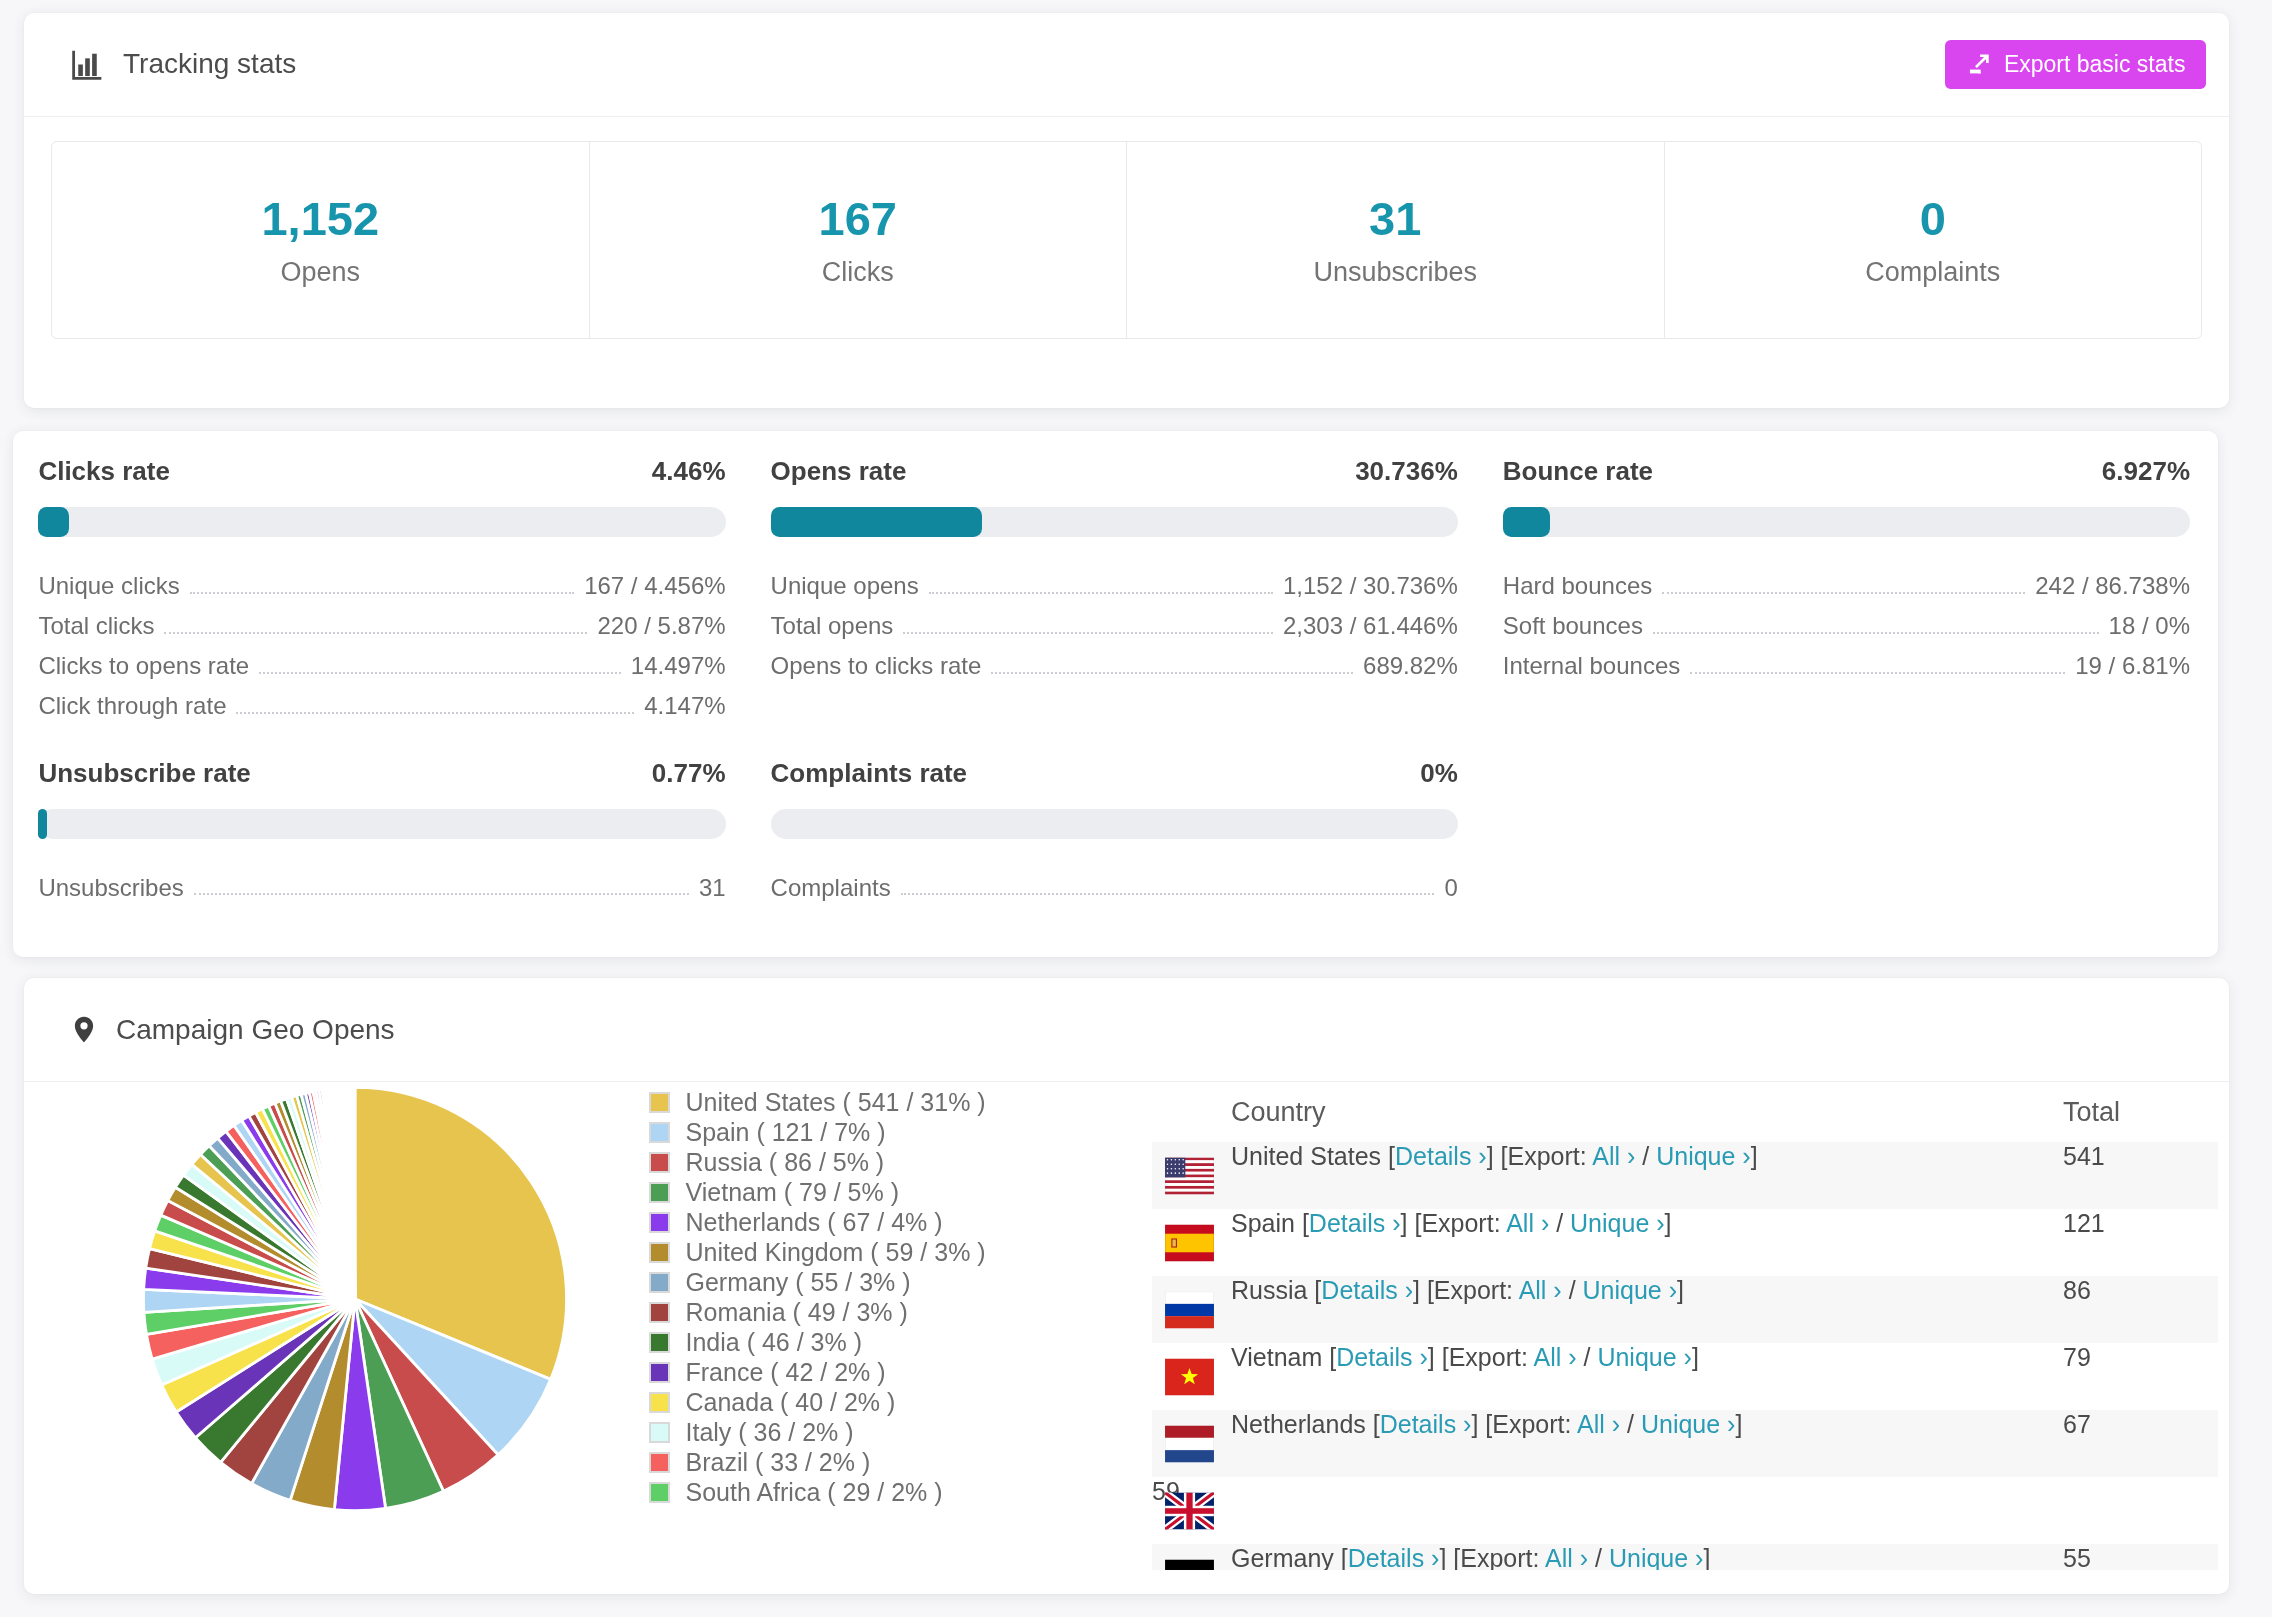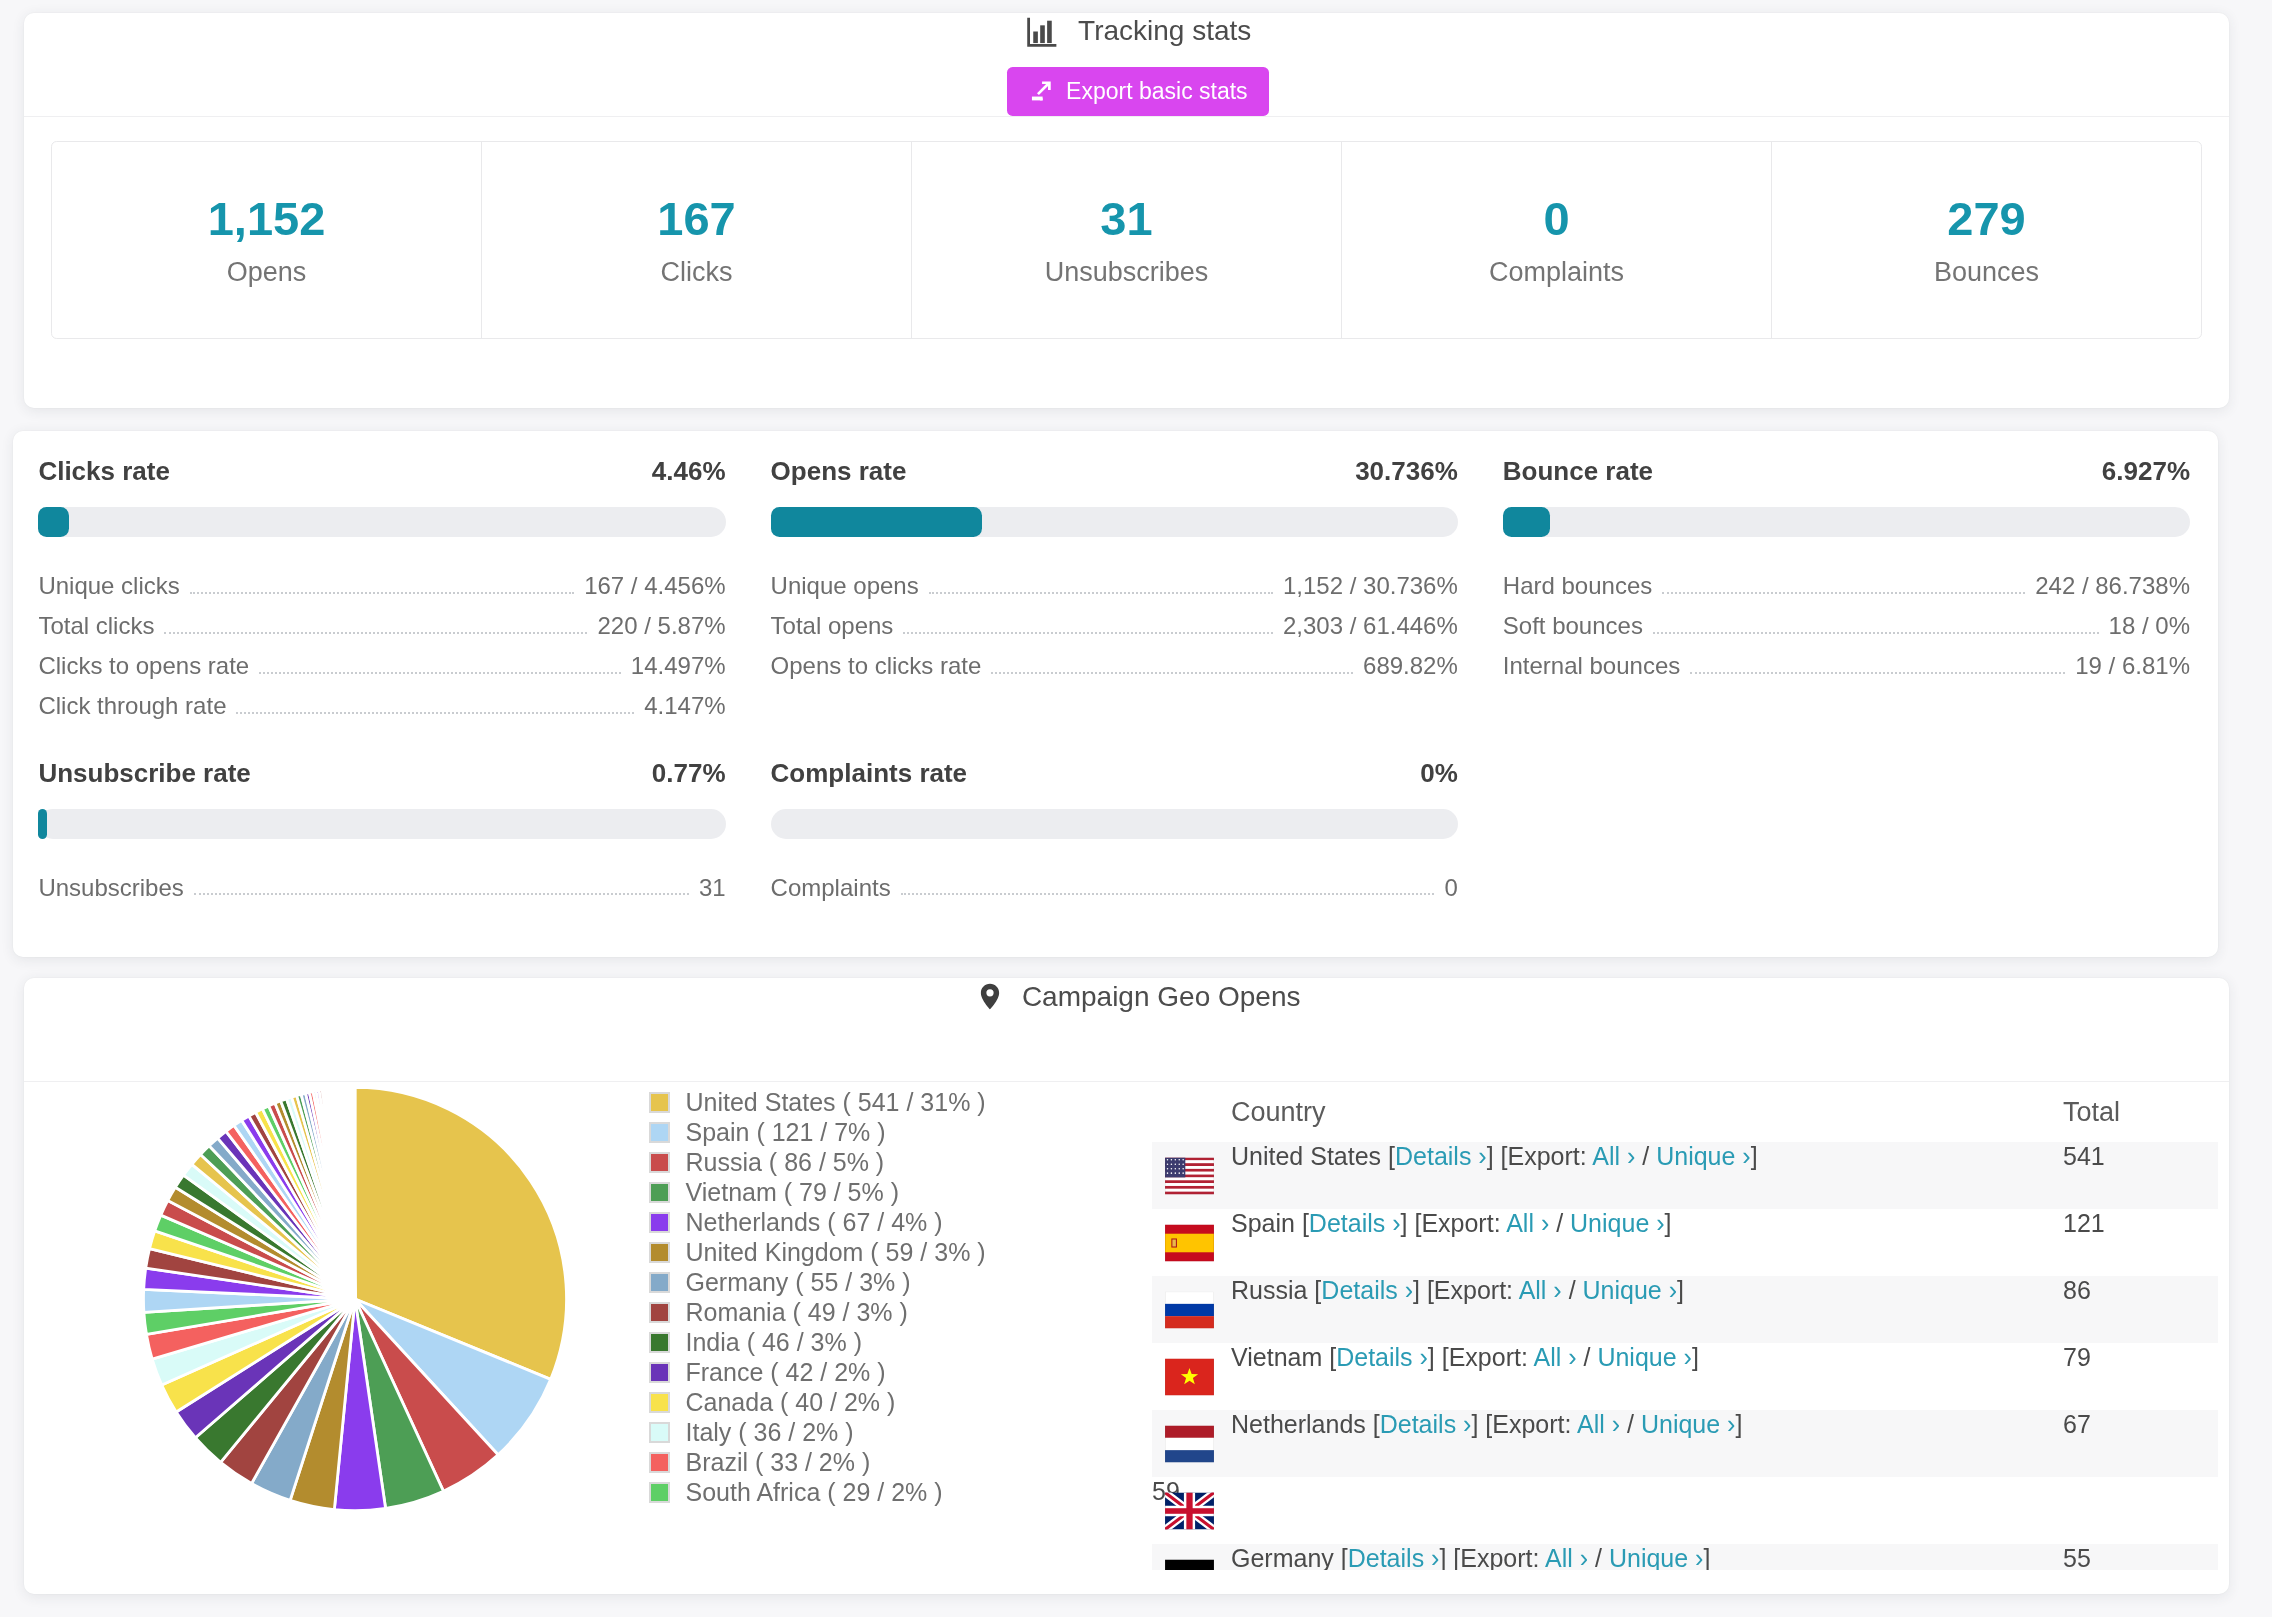--- a/index.html
+++ b/index.html
@@ -5,21 +5,21 @@
   * { margin:0; padding:0; box-sizing:border-box; }
   html,body { width:2273px; height:1618px; background:#f7f7f9; font-family:"Liberation Sans",sans-serif; overflow:hidden; }
   .card { position:absolute; background:#ffffff; border-radius:10px;
           box-shadow:0 2.8px 12.7px rgba(45,55,70,.09), 0 0 0 0.7px rgba(20,30,40,.02); }
   #card-tracking { left:24px; top:12.7px;  width:2205px; height:395px; }
   #card-rates    { left:13px; top:431px; width:2205px; height:526px; }
   #card-geo      { left:24px; top:978px;width:2205px; height:616px; overflow:hidden; }
 
   
   .card-header { height:104px; display:flex; align-items:center; padding:0 22.6px 0 45px;
-                 border-bottom:1.4px solid #efeff1;flex-direction:column; }
+                 border-bottom:1.4px solid #efeff1; }
   .card-title  { display:flex; align-items:center; gap:17px; font-size:28px; color:#4c4c4c; }
   .card-title svg { flex:0 0 auto; }
   .spacer { flex:1; }
   .btn-export { display:flex; align-items:center; gap:11.3px; background:#d946ef; color:#fff;
                 font-size:23px; height:49px; padding:0 21px; border:none; border-radius:5.6px; cursor:pointer; }
 
   
   .stats-box { position:absolute; left:27px; right:27px; top:128px; height:198px;
                border:1.4px solid #e9e9eb; border-radius:5.6px; display:flex; background:#fff; }
   .stat-cell { flex:1; display:flex; flex-direction:column; align-items:center; justify-content:center; }
@@ -90,24 +90,20 @@
         <div class="stat-value">167</div>
         <div class="stat-label">Clicks</div>
       </div>
       <div class="stat-cell">
         <div class="stat-value">31</div>
         <div class="stat-label">Unsubscribes</div>
       </div>
       <div class="stat-cell">
         <div class="stat-value">0</div>
         <div class="stat-label">Complaints</div>
-      </div>
-      <div class="stat-cell">
-        <div class="stat-value">279</div>
-        <div class="stat-label">Bounces</div>
       </div>
     </div>
 </div>
 
 <div class="card" id="card-rates">
   <div class="rates-grid">
       <div class="panel">
         <div class="panel-title">
           <span>Clicks rate</span>
           <span>4.46%</span>

